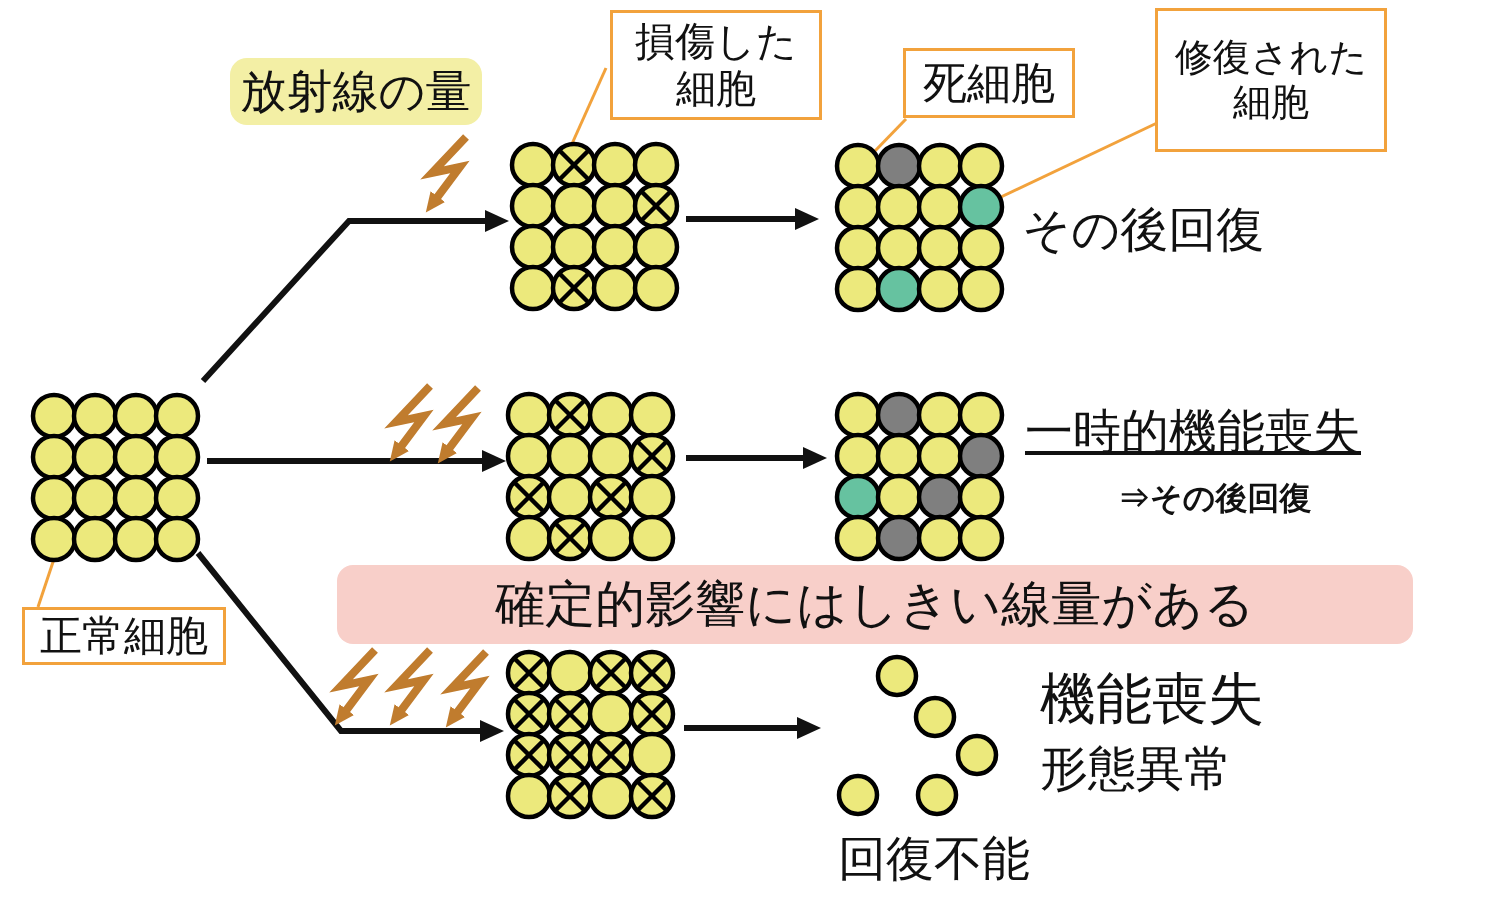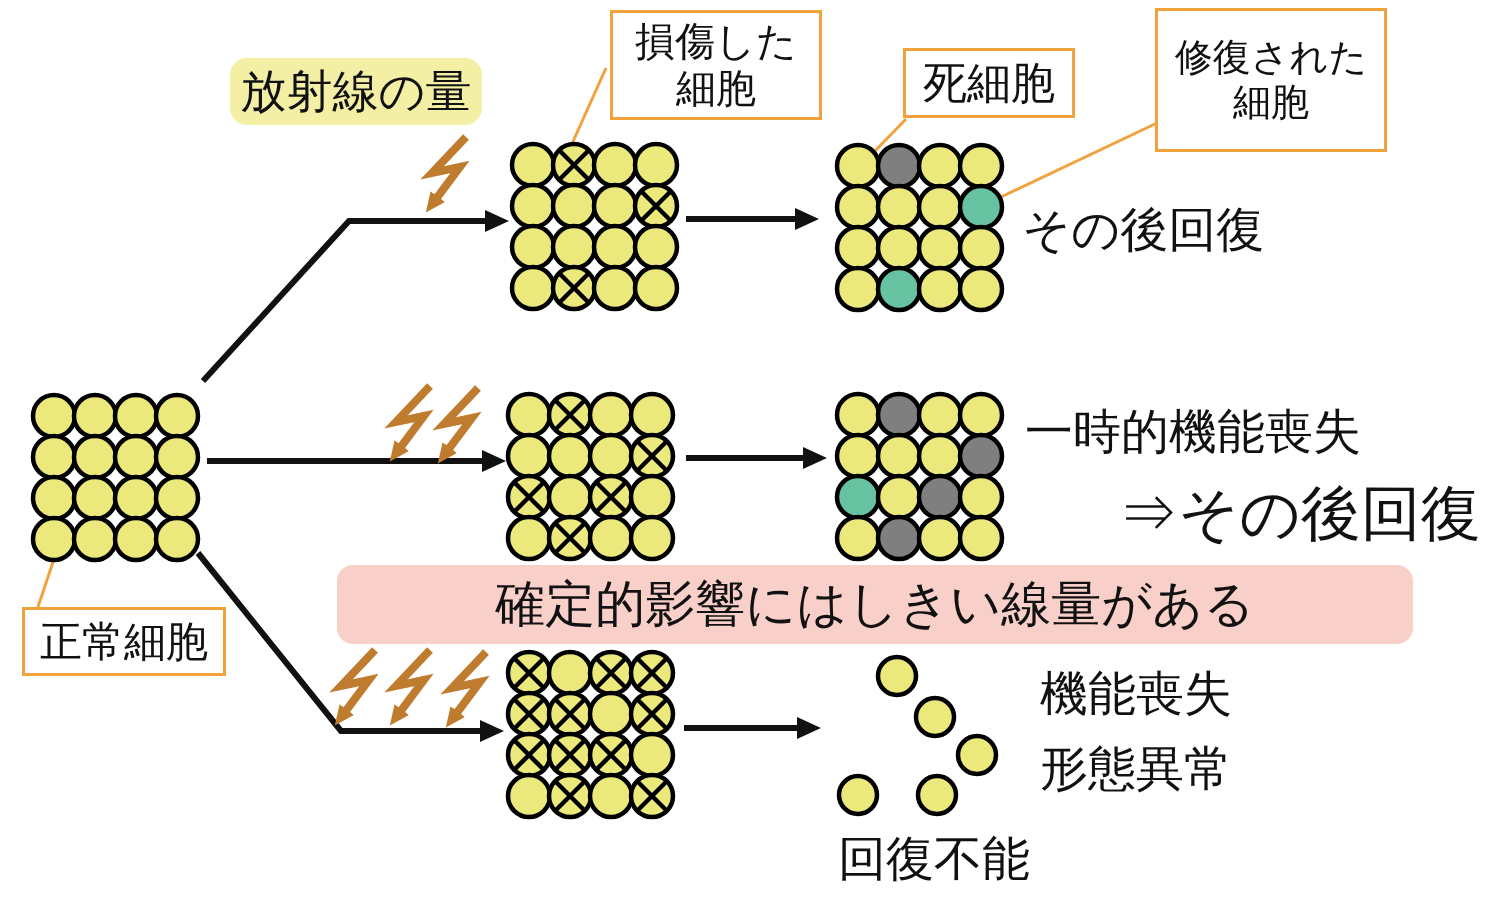--- a/index.html
+++ b/index.html
@@ -20,25 +20,25 @@
     font-size:46px;color:var(--ink,#111);border-radius:17px;
   }
   #banner{
     position:absolute;left:337px;top:565px;width:1076px;height:79px;border-radius:16px;
     background:var(--pink,#f8cfc9);display:flex;align-items:center;justify-content:center;
     font-size:50px;color:var(--ink,#111);
   }
   #box-damaged{left:610px;top:10px;width:212px;height:110px;font-size:40px;}
   #box-dead{left:903px;top:48px;width:172px;height:70px;font-size:44px;}
   #box-repaired{left:1155px;top:8px;width:232px;height:144px;font-size:38px;}
-  #box-normal{left:22px;top:607px;width:204px;height:69px;font-size:42px;}
+  #box-normal{left:22px;top:607px;width:204px;height:58px;font-size:42px;}
   #txt-no-effect{left:1022px;top:204px;font-size:48px;}
-  #txt-temp-loss{left:1025px;top:406px;font-size:48px;}
-  #txt-recovery{left:1118px;top:481px;font-size:60px;}
-  #txt-func-loss{left:1040px;top:668px;font-size:48px;}
+  #txt-temp-loss{left:1025px;top:406px;font-size:48px;text-decoration:underline;}
+  #txt-recovery{left:1118px;top:481px;font-size:32px;font-weight:bold;}
+  #txt-func-loss{left:1040px;top:668px;font-size:56px;}
   #txt-morph{left:1040px;top:743px;font-size:48px;}
   #txt-irrecover{left:838px;top:833px;font-size:48px;}
 </style>
 </head>
 <body>
 
 <div id="stage">
 
   <svg id="diagram-svg" width="1500" height="913" viewBox="0 0 1500 913">
     <defs>

